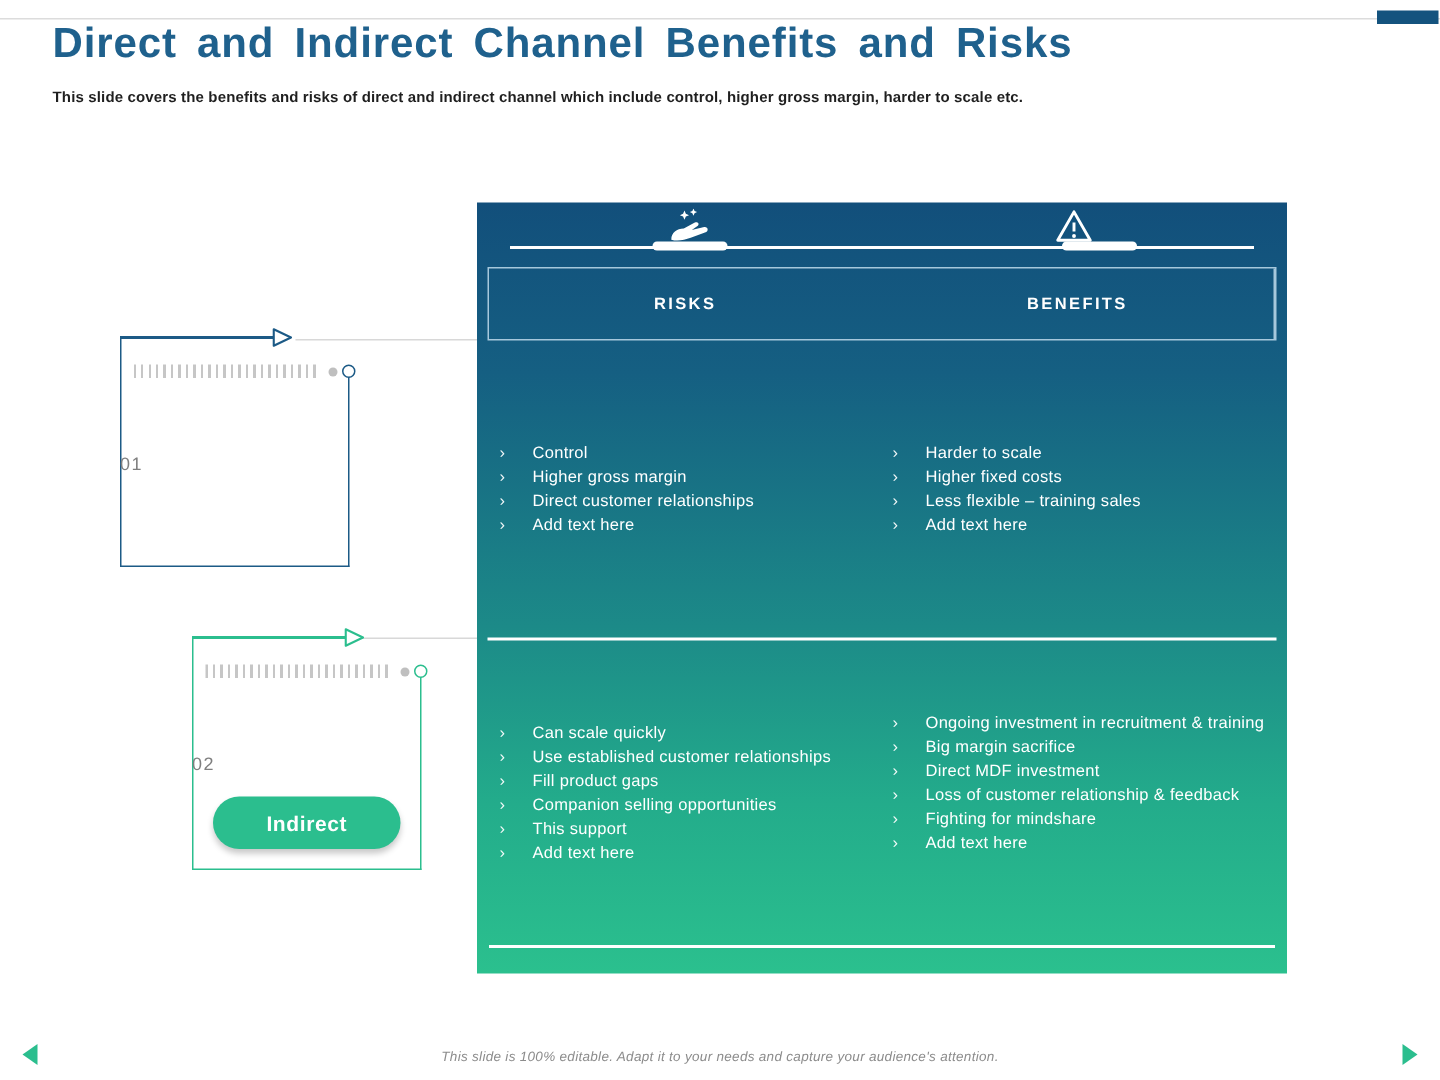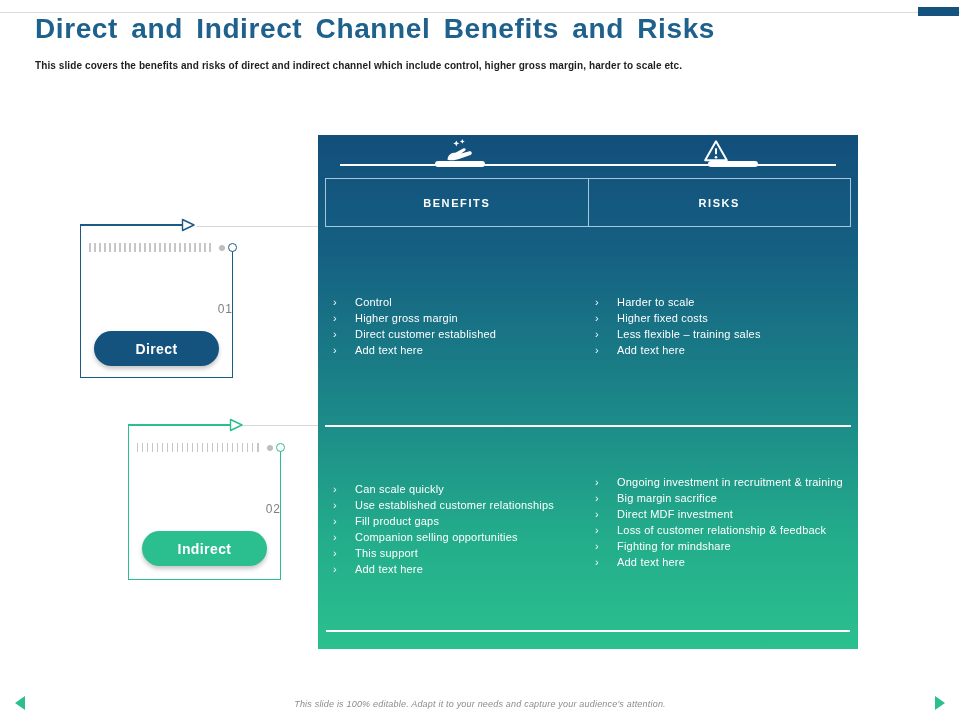--- a/index.html
+++ b/index.html
@@ -69,21 +69,21 @@
 
   .ticks {
     position:absolute; left:9px; top:19px; width:124px; height:9px;
     background:repeating-linear-gradient(90deg,#C6C6C6 0 1.5px, transparent 1.5px 5px);
   }
   .tick-dot { position:absolute; left:139px; top:21px; width:6px; height:6px; border-radius:50%; background:#BFBFBF; }
   .node {
     position:absolute; right:-4px; top:19px; width:9px; height:9px; border-radius:50%;
     border:1.5px solid var(--bc); background:#fff;
   }
-  .chan-num { position:absolute; left:0; width:100%; top:78px; text-align:right; color:#7F7F7F; font-size:12px; letter-spacing:1px; }
+  .chan-num { position:absolute; left:0; width:100%; top:78px; text-align:left; color:#7F7F7F; font-size:12px; letter-spacing:1px; }
   .pill {
     position:absolute; left:14px; top:107px; width:125px; height:35px; border-radius:18px;
     background:var(--fill); color:#fff; font-weight:700; font-size:14px; letter-spacing:.4px;
     display:flex; align-items:center; justify-content:center;
     box-shadow:0 3px 4px rgba(0,0,0,.22);
   }
 
   .connector { position:absolute; height:1px; background:#D8D8D8; width:121px; left:197px; }
   .connector-1 { top:226px; }
   .connector-2 { top:425px; }
@@ -126,36 +126,36 @@
         <line x1="12" y1="8.5" x2="12" y2="14" stroke="#fff" stroke-width="1.8"></line>
         <circle cx="12" cy="16.8" r="1.2" fill="#fff"></circle>
       </svg>
     </div>
 
     <div class="panel-topline"></div>
     <div class="tab-seg tab-benefits"></div>
     <div class="tab-seg tab-risks"></div>
 
     <div class="header-box">
+      <div class="header-cell">RISKS</div>
       <div class="header-cell first">BENEFITS</div>
-      <div class="header-cell">RISKS</div>
     </div>
 
     <div class="list-col col-b1">
         <div class="li">
           <span class="bullet">›</span>
           <span class="li-text">Control</span>
         </div>
         <div class="li">
           <span class="bullet">›</span>
           <span class="li-text">Higher gross margin</span>
         </div>
         <div class="li">
           <span class="bullet">›</span>
-          <span class="li-text">Direct customer established</span>
+          <span class="li-text">Direct customer relationships</span>
         </div>
         <div class="li">
           <span class="bullet">›</span>
           <span class="li-text">Add text here</span>
         </div>
       </div>
     <div class="list-col col-r1">
         <div class="li">
           <span class="bullet">›</span>
           <span class="li-text">Harder to scale</span>
@@ -239,21 +239,20 @@
           <path d="M1.5 1.5 L13 7 L1.5 12.5 Z" fill="#fff" stroke="#1C5A86" stroke-width="1.4" stroke-linejoin="round"></path>
         </svg>
     </div>
     <div class="edge-left"></div>
     <div class="edge-bottom"></div>
     <div class="edge-right"></div>
     <div class="ticks"></div>
     <div class="tick-dot"></div>
     <div class="node"></div>
     <div class="chan-num">01</div>
-    <div class="pill">Direct</div>
   </div>
 
   <div class="chan-box box-indirect">
     <div class="edge-top"></div>
     <div class="box-arrow">
       <svg viewBox="0 0 15 14" width="15" height="14">
           <path d="M1.5 1.5 L13 7 L1.5 12.5 Z" fill="#fff" stroke="#2BBE8E" stroke-width="1.4" stroke-linejoin="round"></path>
         </svg>
     </div>
     <div class="edge-left"></div>

